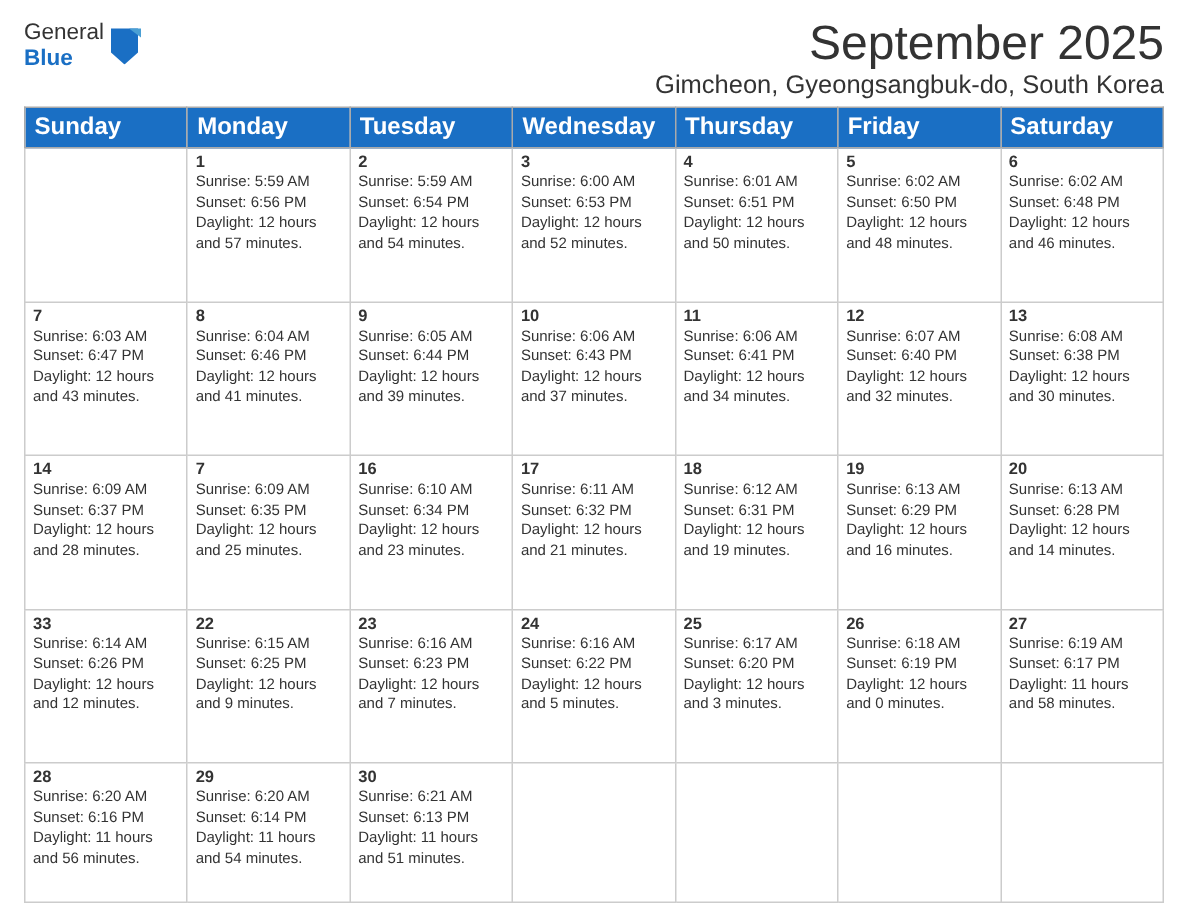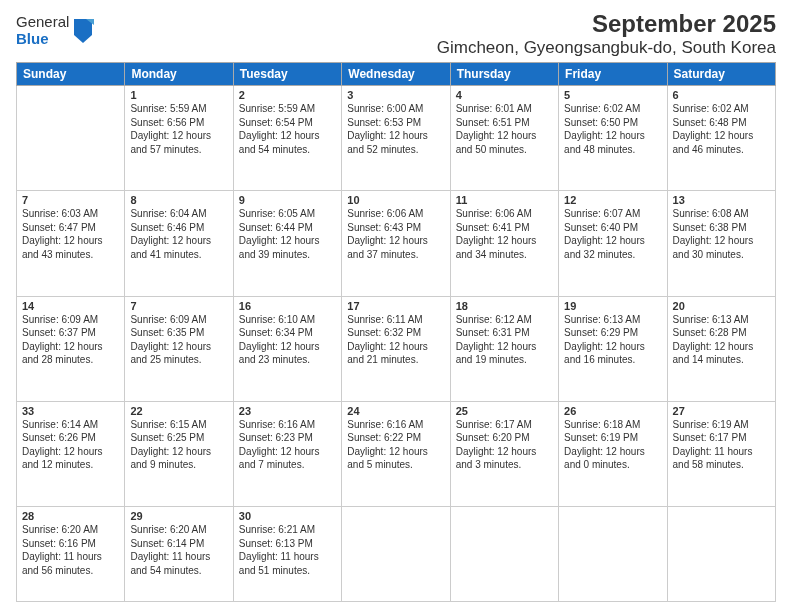--- a/index.html
+++ b/index.html
@@ -46,39 +46,39 @@
     .logo-icon {
       width: 22px;
       height: 28px;
       margin-left: 3px;
       margin-top: -4px;
     }
     .title-section {
       text-align: right;
     }
     .month-title {
-      font-size: 24px;
+      font-size: 32px;
       color: #333;
-      font-weight: bold;
+      font-weight: normal;
     }
     .location {
       font-size: 17px;
       color: #333;
     }
     .calendar {
       border-collapse: collapse;
       width: 100%;
       flex: 1;
     }
     .calendar th {
       background-color: #1a6fc4;
       color: #fff;
       text-align: left;
       padding: 4px 6px;
-      font-size: 12px;
+      font-size: 16px;
       border: 1px solid #aaa;
     }
     .calendar td {
       border: 1px solid #ccc;
       vertical-align: top;
       padding: 3px 5px;
       font-size: 9.5px;
       color: #333;
       width: calc(100% / 7);
       height: 82px;

